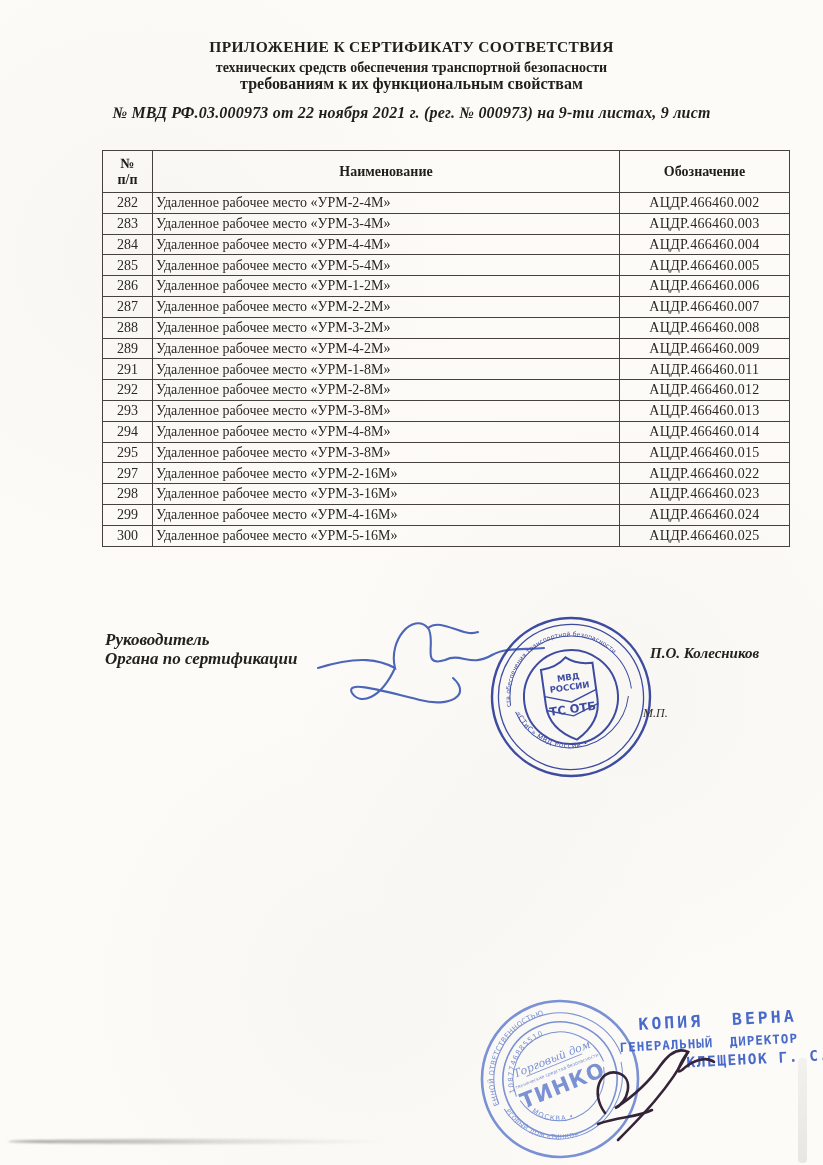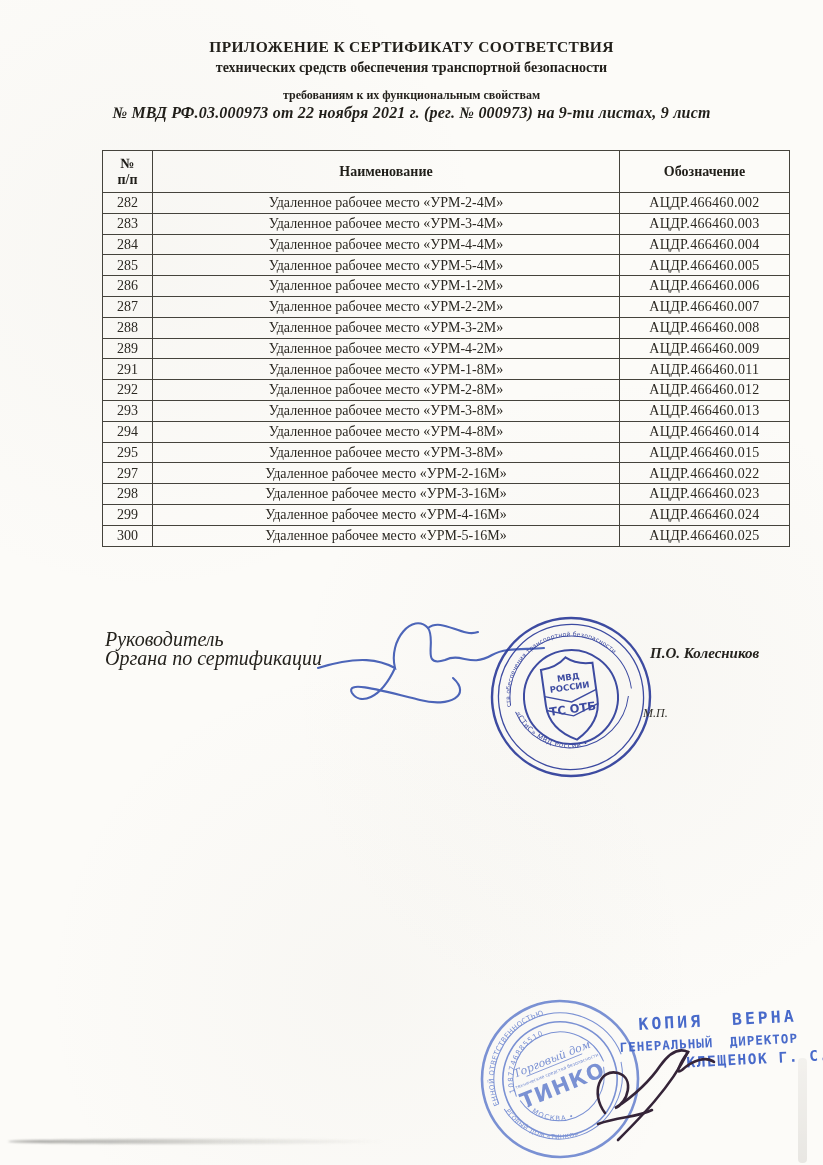--- a/index.html
+++ b/index.html
@@ -11,42 +11,42 @@
       radial-gradient(circle at 75% 60%, rgba(170,165,150,.05), transparent 35%),
       radial-gradient(circle at 45% 85%, rgba(170,165,150,.05), transparent 30%);
     overflow:hidden;
     font-family:"Liberation Serif", serif;
     color:#2b2924;
   }
   .abs{position:absolute;}
   .ttl{left:0;right:0;text-align:center;font-weight:bold;color:#211f1a;}
   .ttl1{top:38px;font-size:15.5px;letter-spacing:.3px;}
   .ttl2{top:60px;font-size:14px;}
-  .ttl3{top:88px;font-size:12px;}
+  .ttl3{top:75px;font-size:16px;}
   .numline{top:104px;font-size:16px;letter-spacing:.2px;font-style:italic;}
 
   table.doc{
     position:absolute;left:102px;top:150px;width:666px;
     border-collapse:collapse;table-layout:fixed;
   }
   table.doc th, table.doc td{
     border:1.4px solid #45433c;
     font-size:14px;line-height:1.1;
     padding:1px 3px;
     color:#2b2822;
   }
   table.doc th{font-weight:bold;text-align:center;vertical-align:middle;color:#201e19;}
   th.h-num{width:43px;font-size:13.5px;height:39px;}
   th.h-name{width:460px;font-size:14.5px;}
   th.h-code{width:163px;font-size:14.5px;}
   td.c-num{text-align:center;height:17.8px;}
-  td.c-name{text-align:center;padding-left:9px;margin-left:16px;}
+  td.c-name{text-align:left;padding-left:9px;margin-left:16px;}
   td.c-code{text-align:center;letter-spacing:.3px;}
 
-  .sig-role{left:105px;top:630px;font-size:20px;font-weight:normal;font-style:italic;line-height:19px;color:#24221d;}
+  .sig-role{left:105px;top:630px;font-size:17px;font-weight:bold;font-style:italic;line-height:19px;color:#24221d;}
   .signer{left:650px;top:645px;font-size:15px;font-weight:bold;font-style:italic;color:#24221d;}
   .mp{left:643px;top:706px;font-size:12px;font-style:italic;color:#35332d;}
 
   .stamp-svg{position:absolute;}
   .mvd{left:481px;top:607px;width:180px;height:180px;opacity:.92;}
   .tinko{left:475px;top:994px;width:170px;height:170px;opacity:.9;}
   .bluesig{left:310px;top:598px;width:250px;height:115px;}
   .darksig{left:580px;top:1018px;width:150px;height:135px;}
 
   .copystamp{

